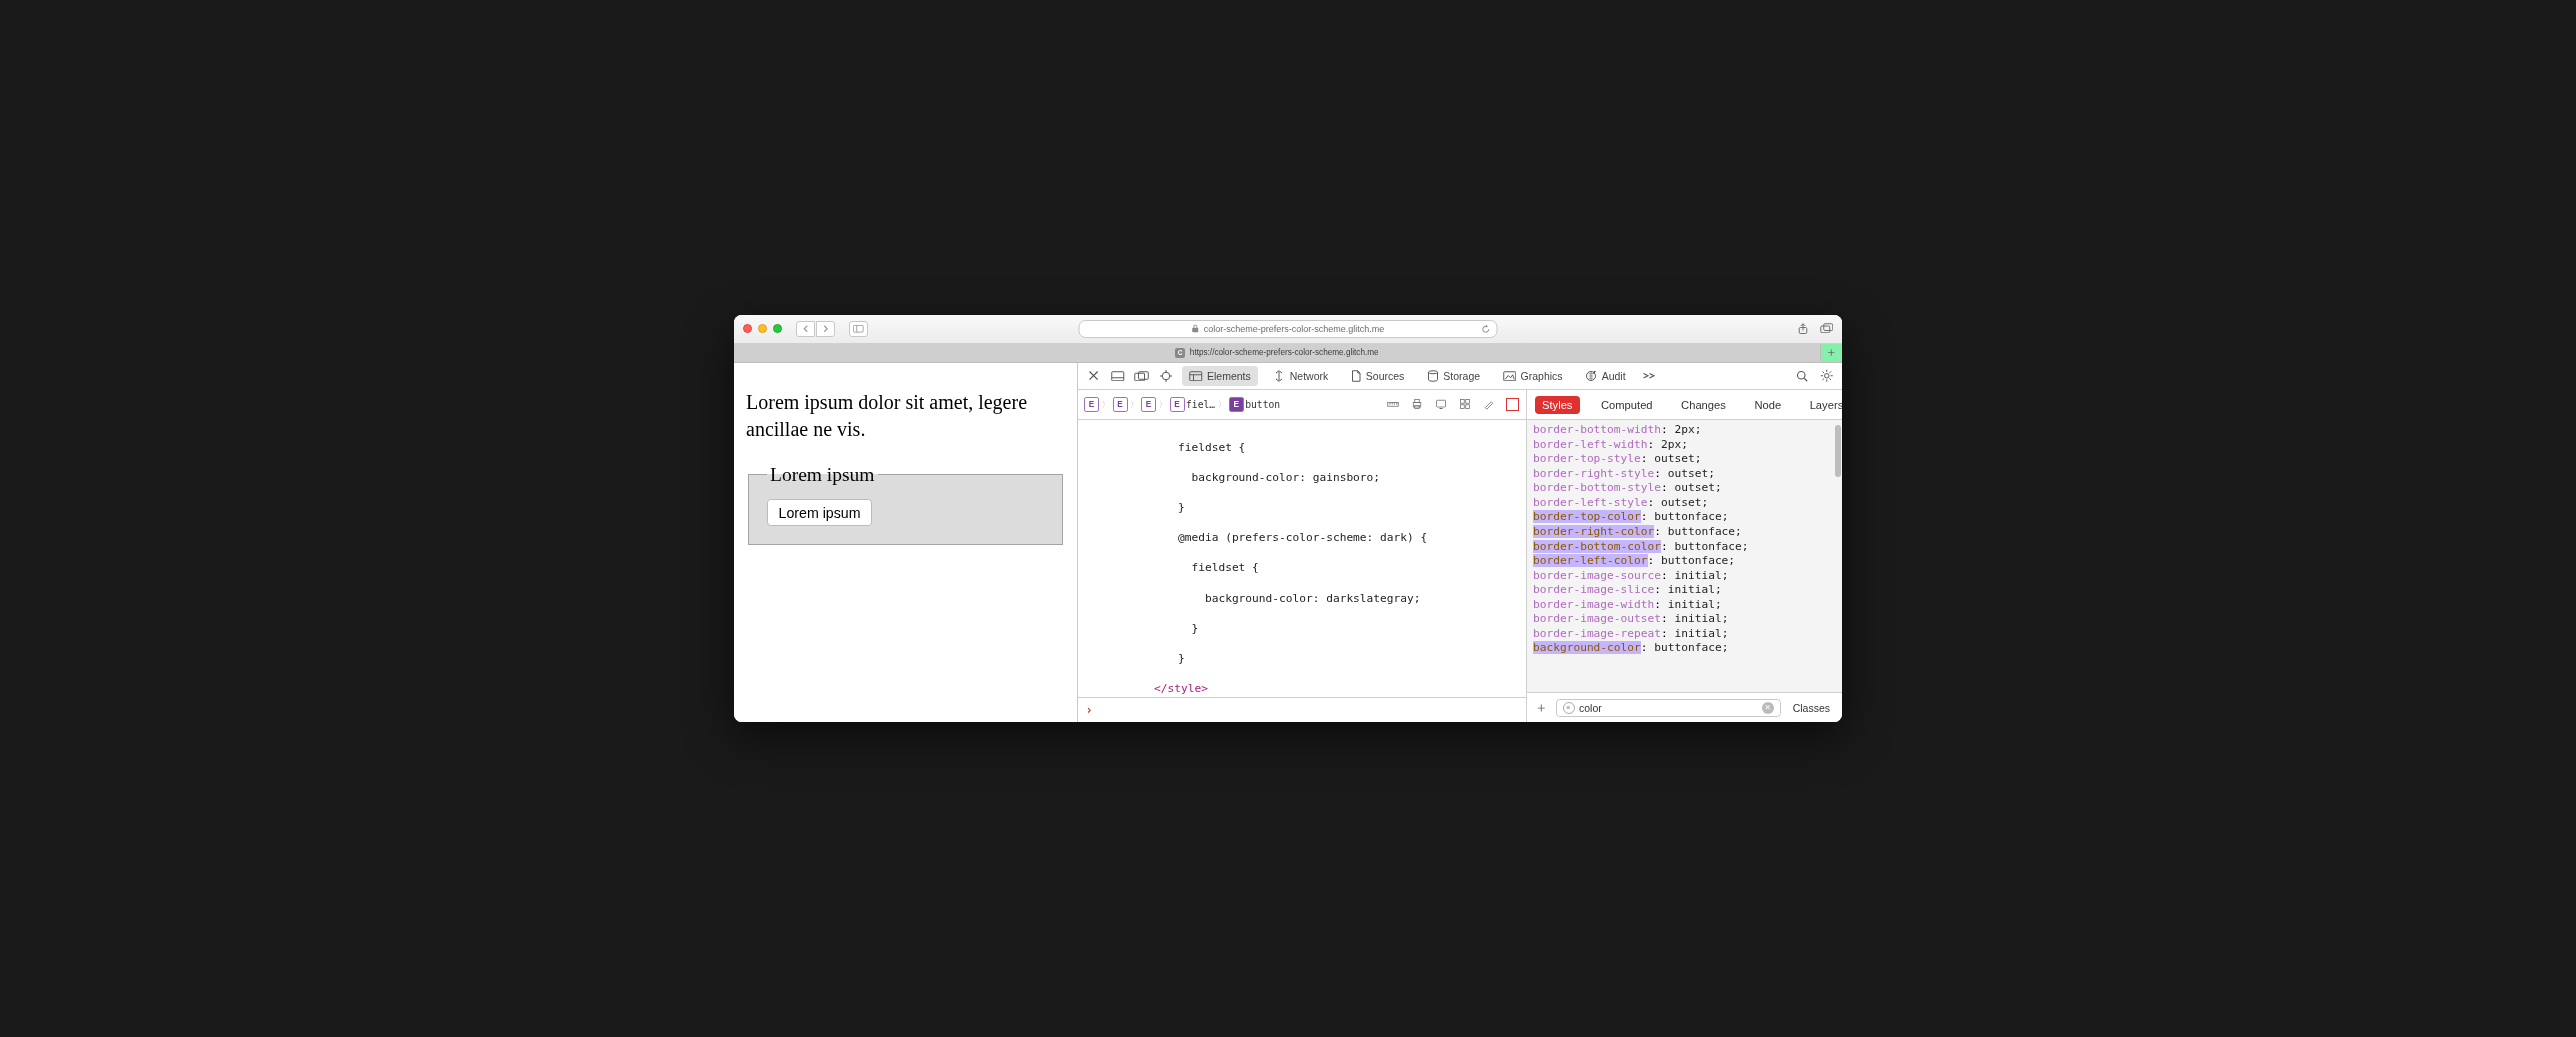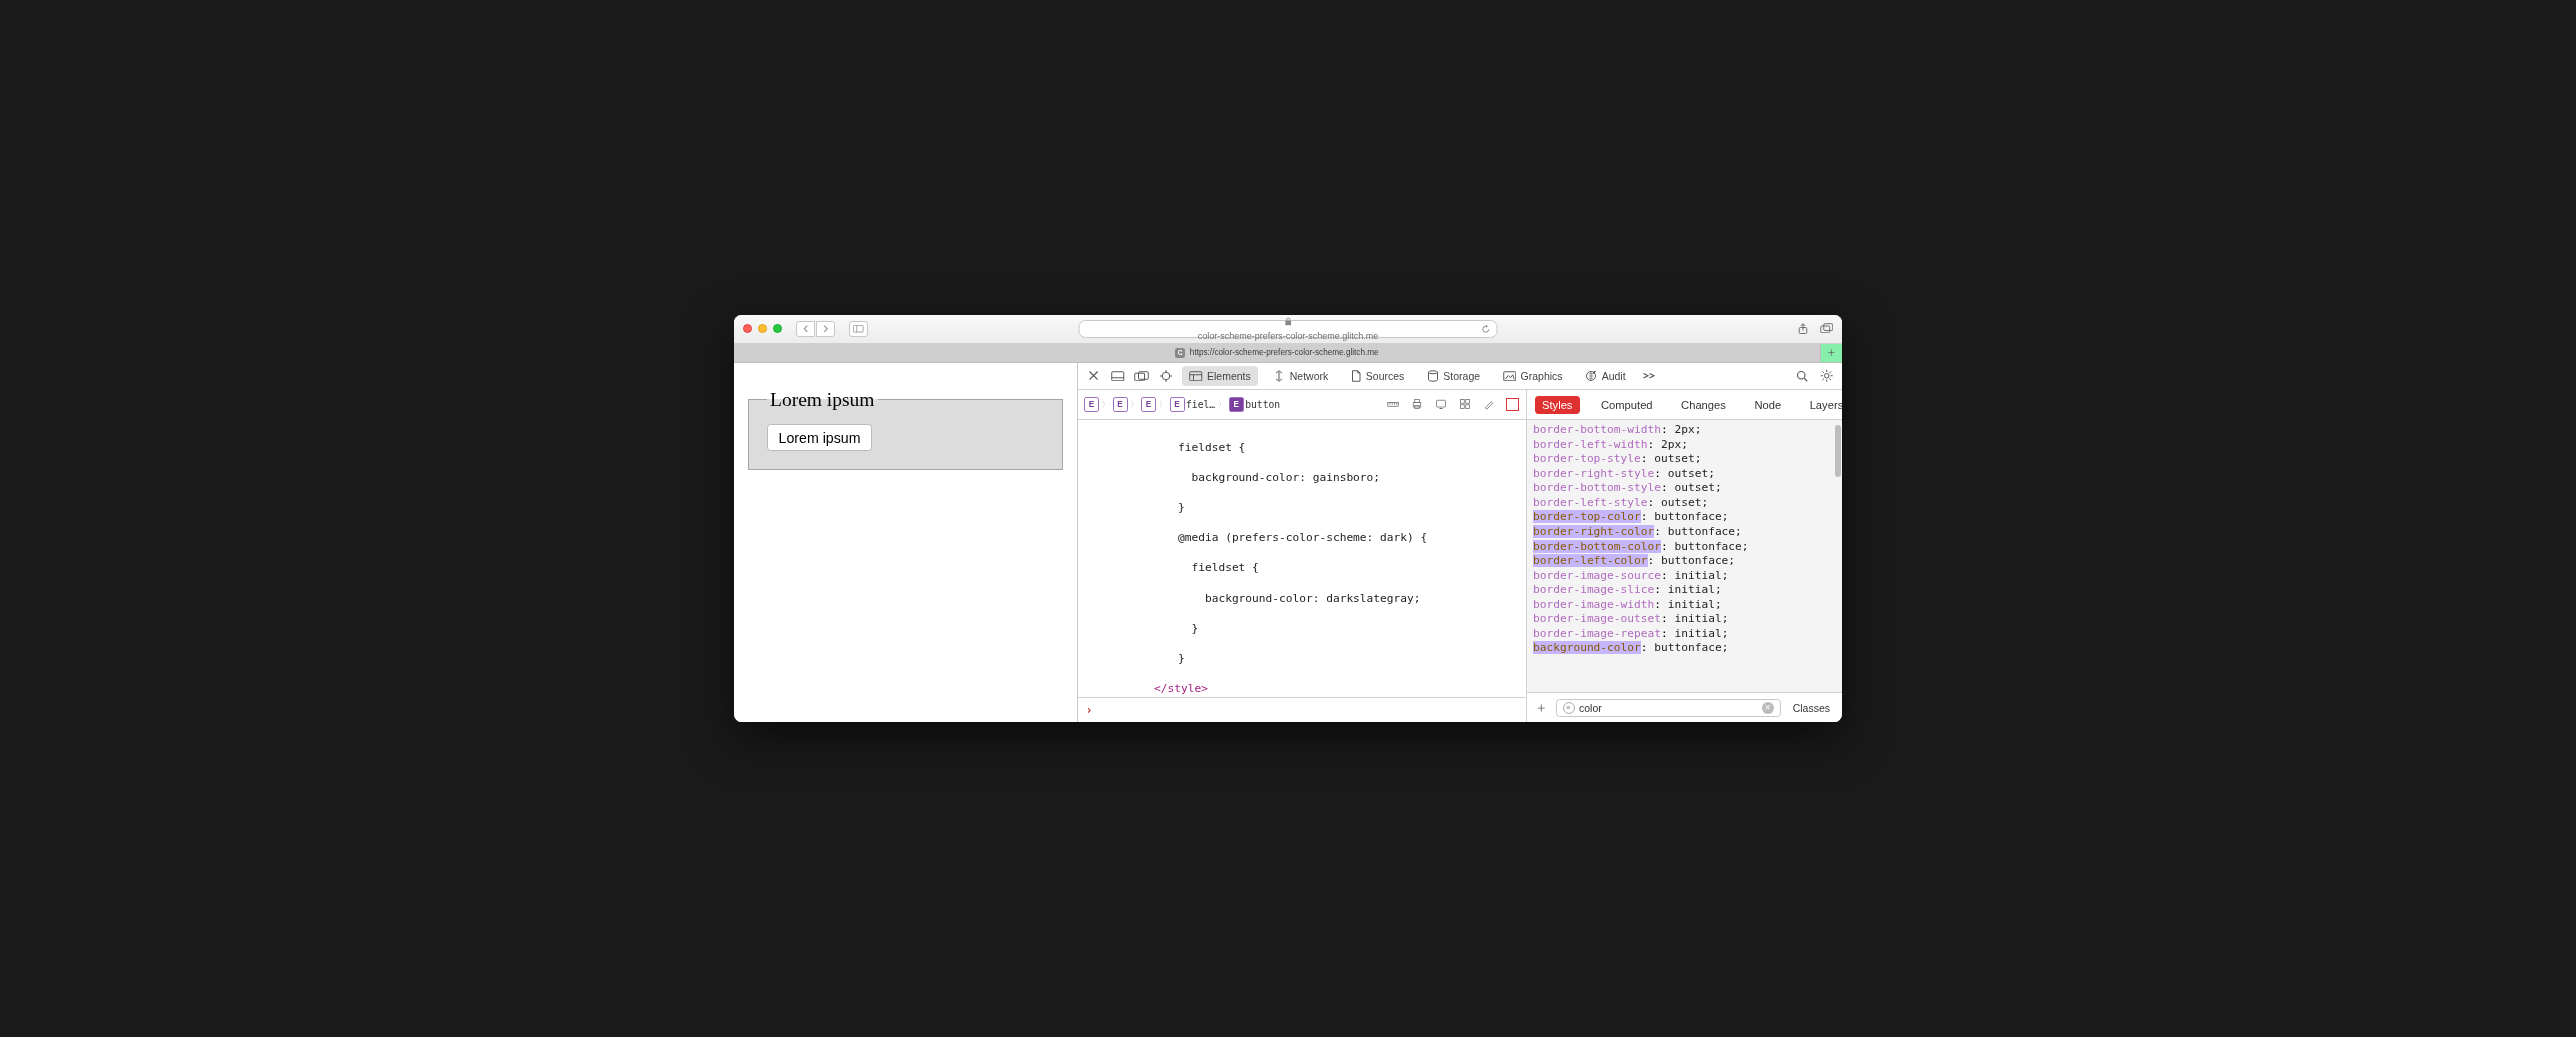--- a/index.html
+++ b/index.html
@@ -36,21 +36,21 @@
   .tl.yel{background:#ffbd2e;border:0.4px solid #e1a116;}
   .tl.grn{background:#28c940;border:0.4px solid #1aab29;}
   .navbtns { display:flex; gap:1.5px; margin-right:4.5px;}
   .navbtn { width:19.5px; height:16.5px; border:0.7px solid #c8c8c8; background:#fff; border-radius:3px; display:flex; align-items:center; justify-content:center; color:#999;}
   .navbtn.first{border-top-right-radius:0;border-bottom-right-radius:0;}
   .navbtn.second{border-top-left-radius:0;border-bottom-left-radius:0;margin-left:-0.7px;}
   .urlbar {
     position:absolute; left:50%; transform:translateX(-50%);
     width: 419px; height: 18px; background:#fff; border:0.7px solid #c8c8c8;
     border-radius:7px; display:flex; align-items:center; justify-content:center;
-    font-size:9px; color:#6b6b6b; gap:4.5px;flex-direction:column;
+    font-size:9px; color:#6b6b6b; gap:4.5px;
   }
   .reload { position:absolute; right:6px; color:#888; }
   .tbicons { position:absolute; right:9px; display:flex; gap:10.5px; color:#6b6b6b;}
   .tabbar {
     height: 19.5px; background:#86efac; border-bottom:0.7px solid #bdbdbd;
     display:flex; align-items:center; position:relative;
   }
   .tab {
     flex:1; height:100%; background:#cfcfcf; display:flex; align-items:center;
     justify-content:center; font-size:8.2px; color:#3a3a3a; gap:4.5px;
@@ -170,20 +170,21 @@
     <div class="tab">
       <span class="favicon">C</span>
       <span>https://color-scheme-prefers-color-scheme.glitch.me</span>
     </div>
     <div class="tabplus">＋</div>
   </div>
 
   <div class="content">
 
     <div class="page">
+      <p>Lorem ipsum dolor sit amet, legere ancillae ne vis.</p>
       <form>
         <fieldset class="demo">
           <legend>Lorem ipsum</legend>
           <button type="button">Lorem ipsum</button>
         </fieldset>
       </form>
     </div>
 
     <div class="inspector">
       <div class="insp-toolbar">

